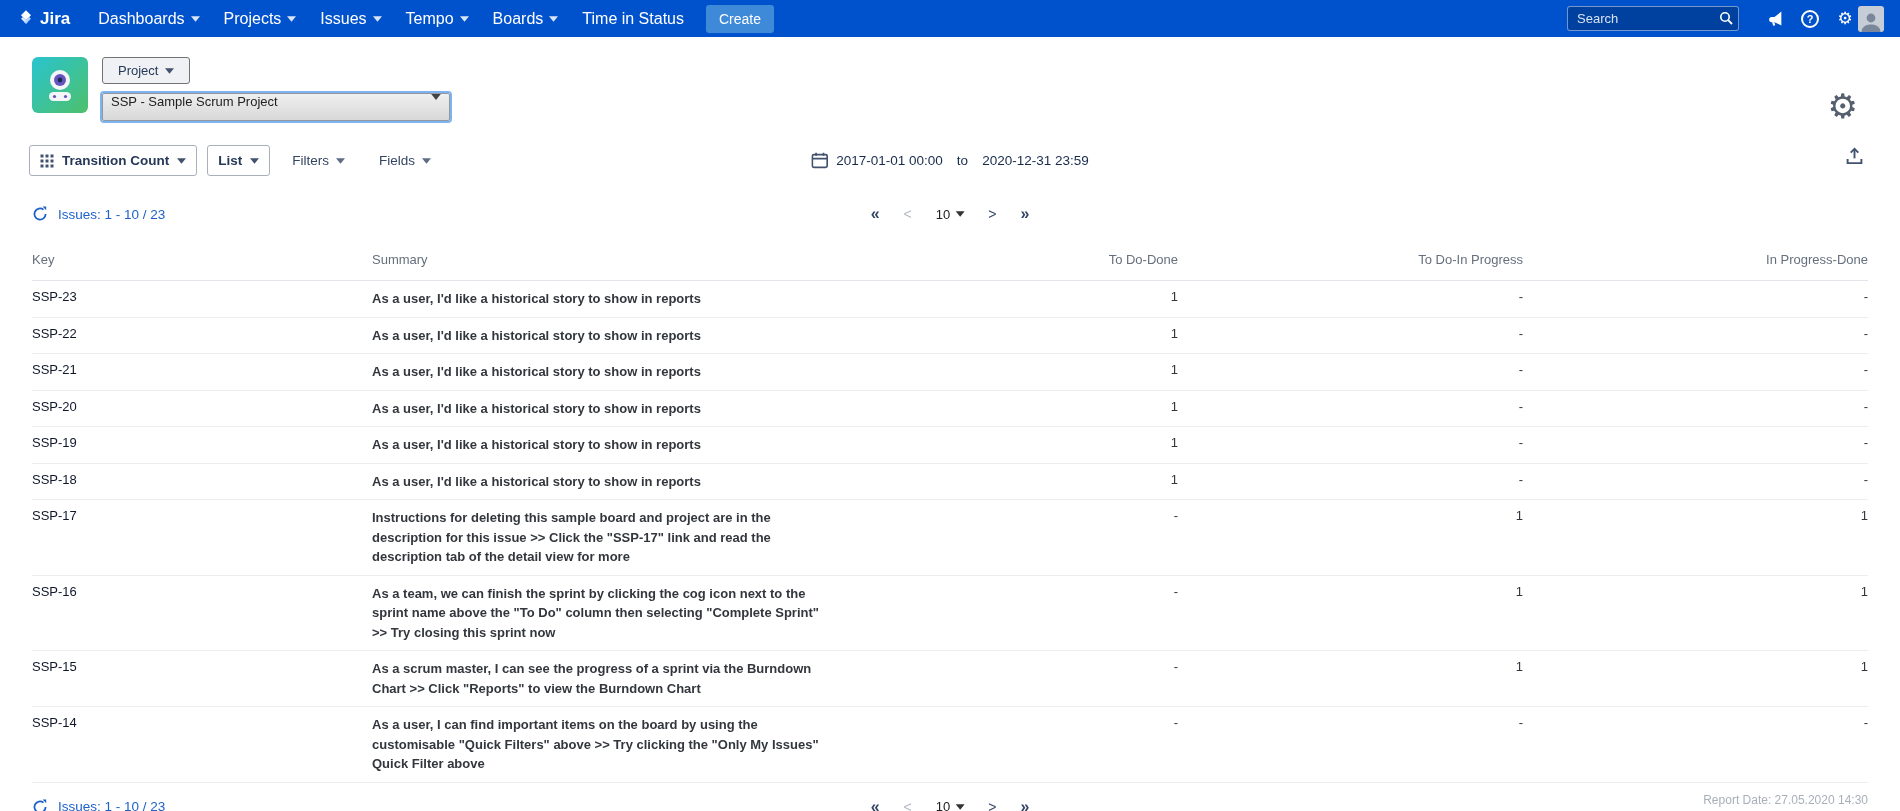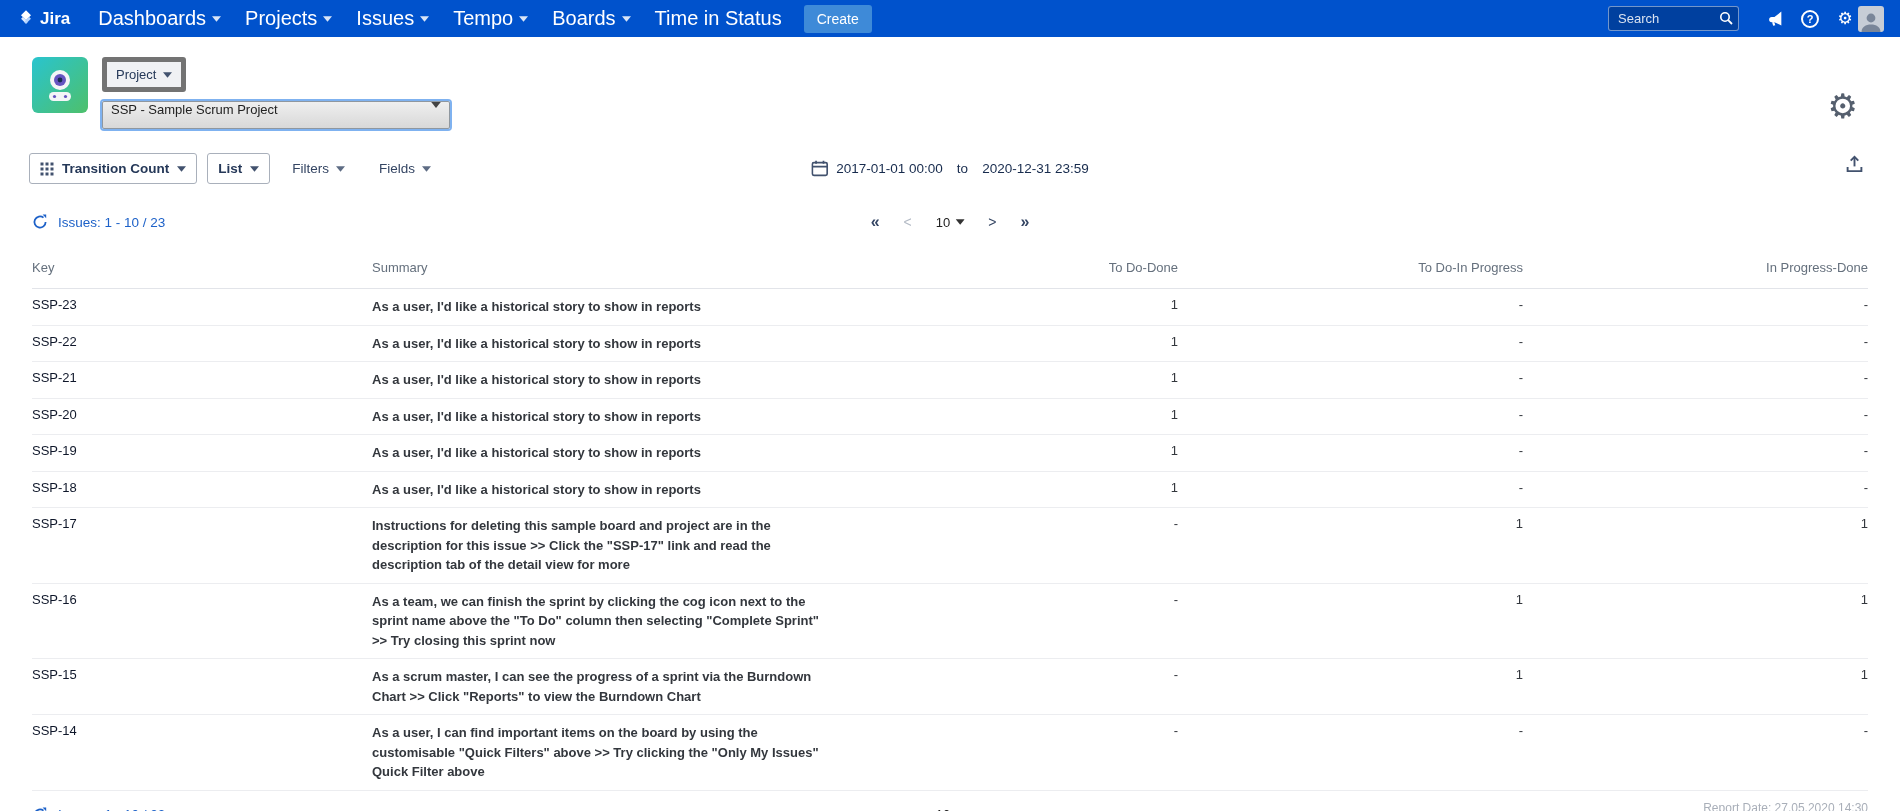--- a/index.html
+++ b/index.html
@@ -3,39 +3,39 @@
 <meta charset="utf-8">
 <style>
   * { margin:0; padding:0; box-sizing:border-box; }
   html,body { width:1900px; min-height:811px; background:#fff; }
   body { font-family:"Liberation Sans", sans-serif; font-size:13px; color:#172B4D; }
   a { text-decoration:none; }
 
   
   .topnav { height:37px; background:#0052CC; display:flex; align-items:center; padding:0 16px; color:#fff; }
   .brand { display:flex; align-items:center; gap:4px; font-size:17px; font-weight:bold; color:#fff; margin-right:16px; cursor:pointer; }
-  .nav-item { display:flex; align-items:center; gap:6px; color:#fff; font-size:20px; padding:12px 12px; height:37px; cursor:pointer; white-space:nowrap; }
+  .nav-item { display:flex; align-items:center; gap:6px; color:#fff; font-size:16px; padding:12px 12px; height:37px; cursor:pointer; white-space:nowrap; }
   .chev { fill:currentColor; display:inline-block; }
   .nav-item .chev { opacity:.85; }
   .create-btn { background:#3E8AD8; color:#fff; border:none; border-radius:3px; font-size:14px; padding:6px 13px; margin-left:10px; cursor:pointer; font-family:inherit; }
   .nav-spacer { flex:1; }
-  .search-box { position:relative; width:131px; margin-right:14px; }
+  .search-box { position:relative; width:172px; margin-right:14px; }
   .search-box input { width:100%; height:25px; background:rgba(0,0,0,.22); border:1px solid rgba(255,255,255,.45); border-radius:3px; color:#fff; font-size:13px; padding:0 26px 0 9px; font-family:inherit; }
   .search-box input::placeholder { color:rgba(255,255,255,.85); }
   .search-mag { position:absolute; right:6px; top:5px; }
   .nav-icon { display:flex; align-items:center; justify-content:center; width:26px; height:26px; margin-left:9px; cursor:pointer; color:#fff; }
   .help-circle { width:18px; height:18px; border:2px solid #fff; border-radius:50%; display:flex; align-items:center; justify-content:center; font-size:11px; font-weight:bold; }
   .gear-glyph { font-size:17px; line-height:1; }
   .avatar { width:26px; height:26px; border-radius:3px; background:#c7cdd6; overflow:hidden; display:flex; align-items:flex-end; justify-content:center; }
 
   
   .project-bar { display:flex; align-items:flex-start; padding:20px 32px 8px; position:relative; }
   .project-avatar { width:56px; height:56px; border-radius:6px; background:linear-gradient(135deg,#29C4CF 0%,#4EC06B 100%); display:flex; align-items:center; justify-content:center; cursor:pointer; flex:0 0 auto; }
   .project-controls { margin-left:14px; display:flex; flex-direction:column; gap:9px; }
-  .scope-btn { display:inline-flex; align-items:center; gap:7px; background:#F0F1F4; border:5px solid #737373; border-radius:3px; padding:5px 9px; font-size:13px; color:#253858; cursor:pointer; width:max-content; font-family:inherit; }
+  .scope-btn { display:inline-flex; align-items:center; gap:7px; background:#F0F1F4; border:1px solid #737373; border-radius:3px; padding:5px 15px; font-size:13px; color:#253858; cursor:pointer; width:max-content; font-family:inherit; }
   .project-select { width:348px; height:28px; background:linear-gradient(#EFEFEF,#D8D8D8); border:1px solid #8F979F; border-radius:2px; box-shadow:0 0 0 2px #7FB2F0; display:flex; align-items:flex-start; justify-content:space-between; padding:0 8px; font-size:13px; color:#222; cursor:pointer; }
   .project-select .chev { fill:#444; }
   .big-gear { position:absolute; right:42px; top:52px; font-size:34px; color:#555F6E; line-height:1; cursor:pointer; }
 
   
   .report-toolbar { display:flex; align-items:center; padding:16px 29px 14px; position:relative; gap:10px; }
   .tool-btn { display:inline-flex; align-items:center; gap:8px; background:#fff; border:1px solid #A9B0BB; border-radius:3px; padding:7px 10px; font-size:13.5px; font-weight:bold; color:#253858; cursor:pointer; font-family:inherit; }
   .grid-icon { width:14px; height:14px; background-image:radial-gradient(circle,#42526E 1.6px,transparent 1.8px); background-size:5px 5px; background-position:-0.5px -0.5px; display:inline-block; }
   .tool-link { display:inline-flex; align-items:center; gap:7px; padding:7px 12px; font-size:13.5px; color:#344563; cursor:pointer; background:none; border:none; font-family:inherit; }
   .date-range { position:absolute; left:50%; transform:translateX(-50%); display:flex; align-items:center; gap:8px; font-size:13.5px; color:#172B4D; }

